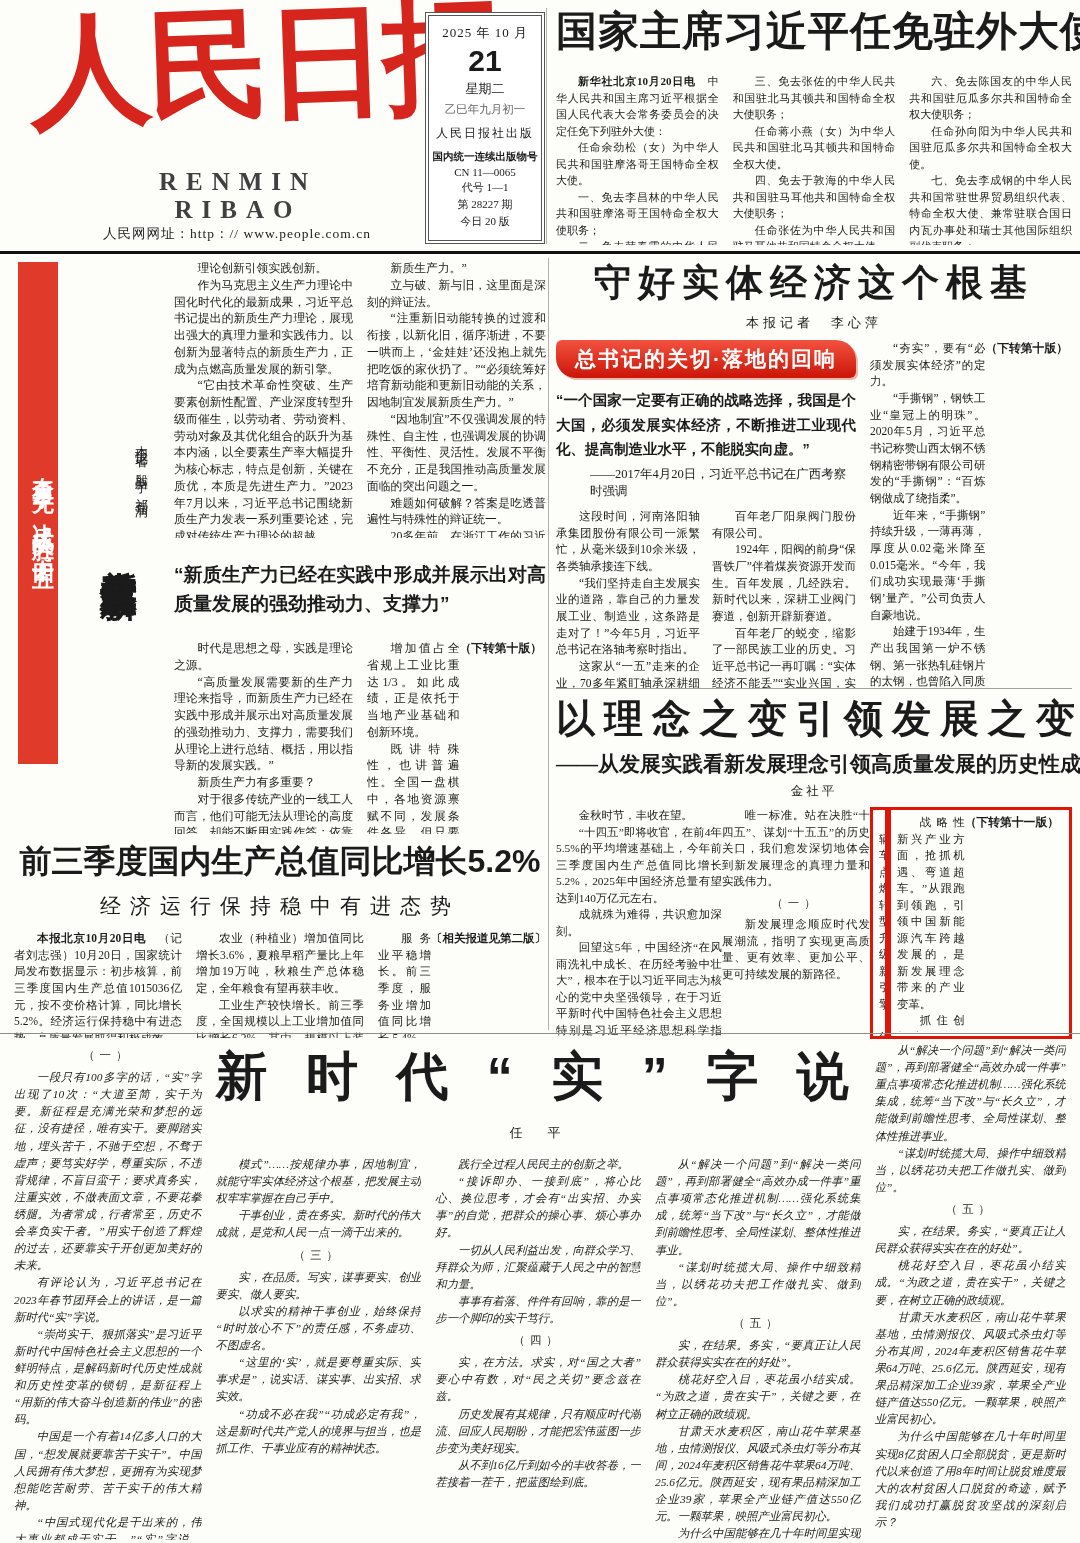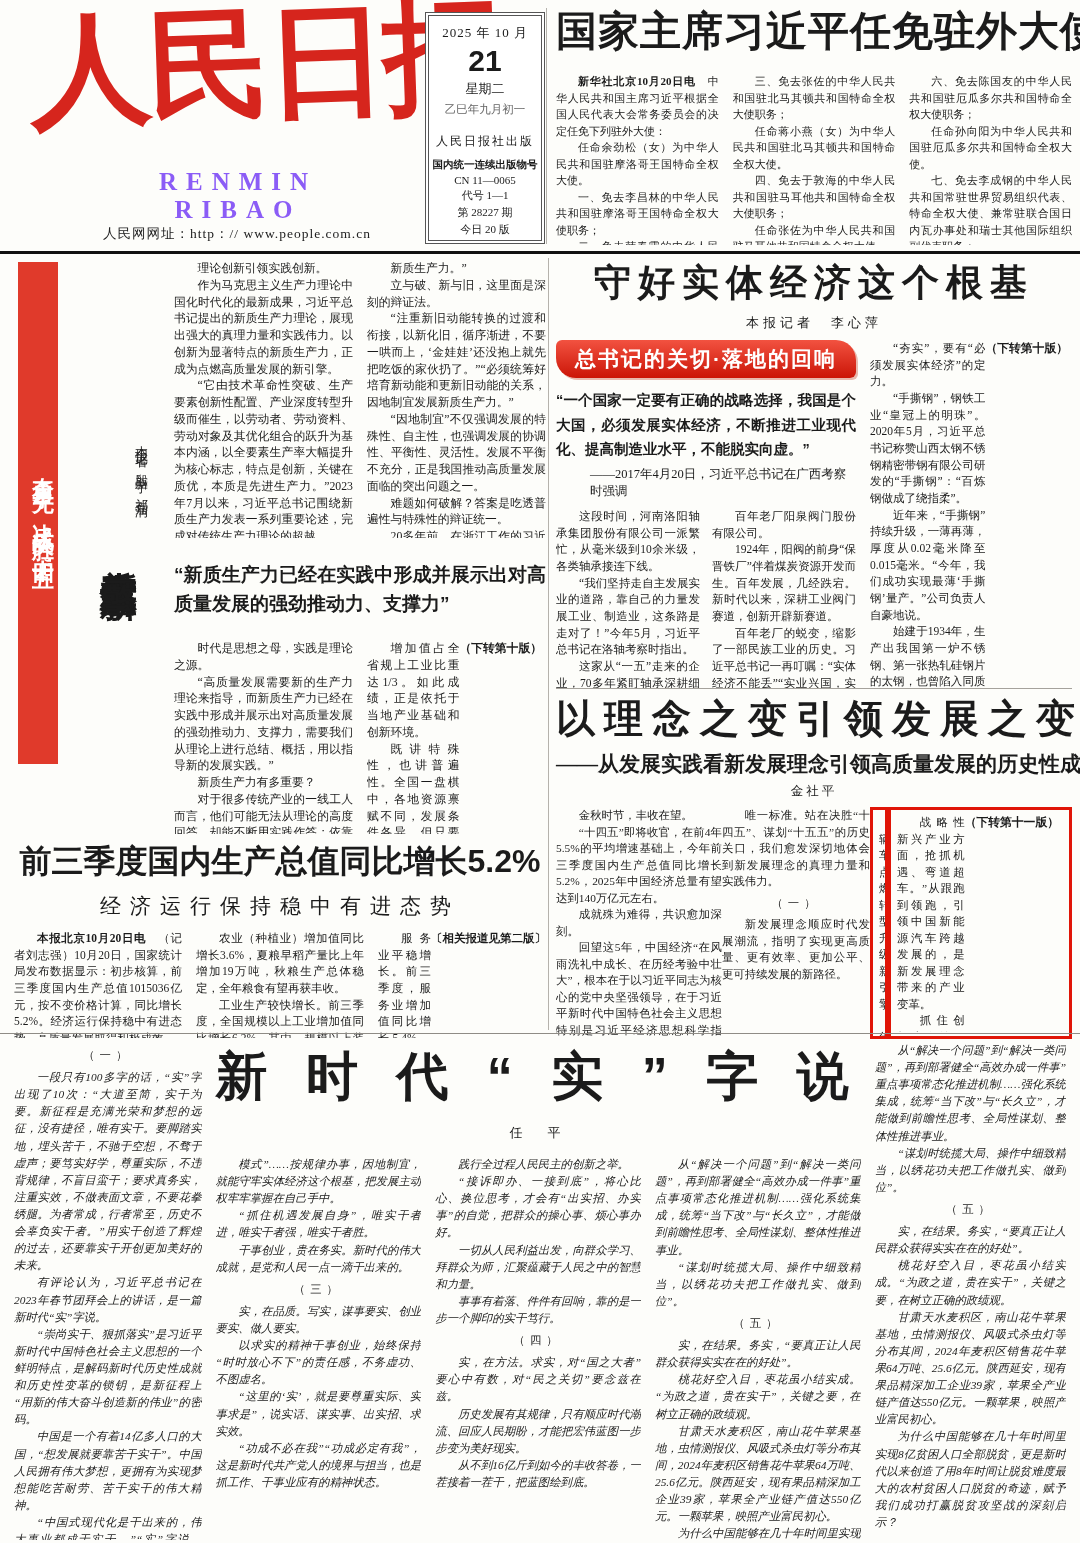--- a/index.html
+++ b/index.html
@@ -4,31 +4,31 @@
 <title>人民日报</title>
 <style>
   html,body{margin:0;padding:0;background:#e9e7e2;}
   #page{position:relative;width:1080px;height:1543px;margin:0 auto;background:#fdfdfa;
         font-family:"Liberation Serif","DejaVu Serif",serif;color:#1b1b1b;overflow:hidden;}
   .sans{font-family:"Liberation Sans","DejaVu Sans",sans-serif;}
   
   #masthead{position:absolute;left:22px;top:0;width:500px;height:248px;}
   #mast-title{position:absolute;left:8px;top:-14px;width:430px;font-size:122px;line-height:1.3;
               font-weight:bold;color:#d6251d;letter-spacing:-4px;transform:rotate(-2deg);white-space:nowrap;}
-  #mast-latin{position:absolute;left:66px;top:168px;width:300px;text-align:center;color:#8b5cf6;
+  #mast-latin{position:absolute;left:66px;top:168px;width:300px;text-align:center;color:#404040;
               font-size:25px;letter-spacing:9px;font-weight:600;}
   #mast-url{position:absolute;left:50px;top:225px;width:330px;text-align:center;font-size:13.5px;
             letter-spacing:1px;color:#222;}
   
   #datebox{position:absolute;left:425px;top:12px;width:114px;height:226px;border:1px solid #555;padding:2px;background:#fff;}
   #datebox .inner{border:1px solid #555;height:100%;box-sizing:border-box;text-align:center;padding-top:8px;}
   #datebox .l1{font-size:13px;letter-spacing:1px;}
   #datebox .day{font-size:30px;font-weight:bold;margin:2px 0;}
   #datebox .wd{font-size:13px;margin-bottom:4px;}
-  #datebox .lunar{font-size:11.5px;color:#666;margin-bottom:16px;}
+  #datebox .lunar{font-size:11.5px;color:#666;margin-bottom:8px;}
   #datebox .pub{font-size:12px;letter-spacing:2px;margin-bottom:8px;}
   #datebox .issnl{font-size:10.5px;font-weight:bold;letter-spacing:0;}
   #datebox .small{font-size:11px;margin-top:2px;}
   
   #amb{position:absolute;left:556px;top:4px;width:516px;height:244px;}
   #amb .hl{font-size:41px;font-weight:900;letter-spacing:1px;text-align:center;white-space:nowrap;
            font-family:"Liberation Sans","DejaVu Sans",sans-serif;}
   .colrow{display:flex;gap:14px;overflow:hidden;}
   #amb .colrow{margin-top:14px;height:172px;font-size:11px;line-height:1.5;}
   .col{flex:1;overflow:hidden;}
@@ -304,21 +304,20 @@
         <p>“崇尚实干、狠抓落实”是习近平新时代中国特色社会主义思想的一个鲜明特点，是解码新时代历史性成就和历史性变革的锁钥，是新征程上“用新的伟大奋斗创造新的伟业”的密码。</p>
         <p>中国是一个有着14亿多人口的大国，“想发展就要靠苦干实干”。中国人民拥有伟大梦想，更拥有为实现梦想能吃苦耐劳、苦干实干的伟大精神。</p>
         <p>“中国式现代化是干出来的，伟大事业都成于实干。”“实”字说，实，在信念，在品质，在方法，在结果。</p>
       </div>
     <div id="es-mid">
       <div id="es-hl">新 时 代 “ 实 ” 字 说</div>
       <div id="es-author">任　平</div>
       <div id="es-midcols">
         <div class="es-mcol essay-col">
             <p>模式”……按规律办事，因地制宜，就能守牢实体经济这个根基，把发展主动权牢牢掌握在自己手中。</p>
-            <p>“抓住机遇发展自身”，唯实干者进，唯实干者强，唯实干者胜。</p>
             <p>干事创业，贵在务实。新时代的伟大成就，是党和人民一点一滴干出来的。</p>
             <p class="sec-marker">（三）</p>
             <p>实，在品质。写实，谋事要实、创业要实、做人要实。</p>
             <p>以求实的精神干事创业，始终保持“时时放心不下”的责任感，不务虚功、不图虚名。</p>
             <p>“这里的‘实’，就是要尊重实际、实事求是”，说实话、谋实事、出实招、求实效。</p>
             <p>“功成不必在我”“功成必定有我”，这是新时代共产党人的境界与担当，也是抓工作、干事业应有的精神状态。</p>
           </div>
         <div class="es-mcol essay-col">
             <p>践行全过程人民民主的创新之举。</p>
             <p>“接诉即办、一接到底”，将心比心、换位思考，才会有“出实招、办实事”的自觉，把群众的操心事、烦心事办好。</p>

